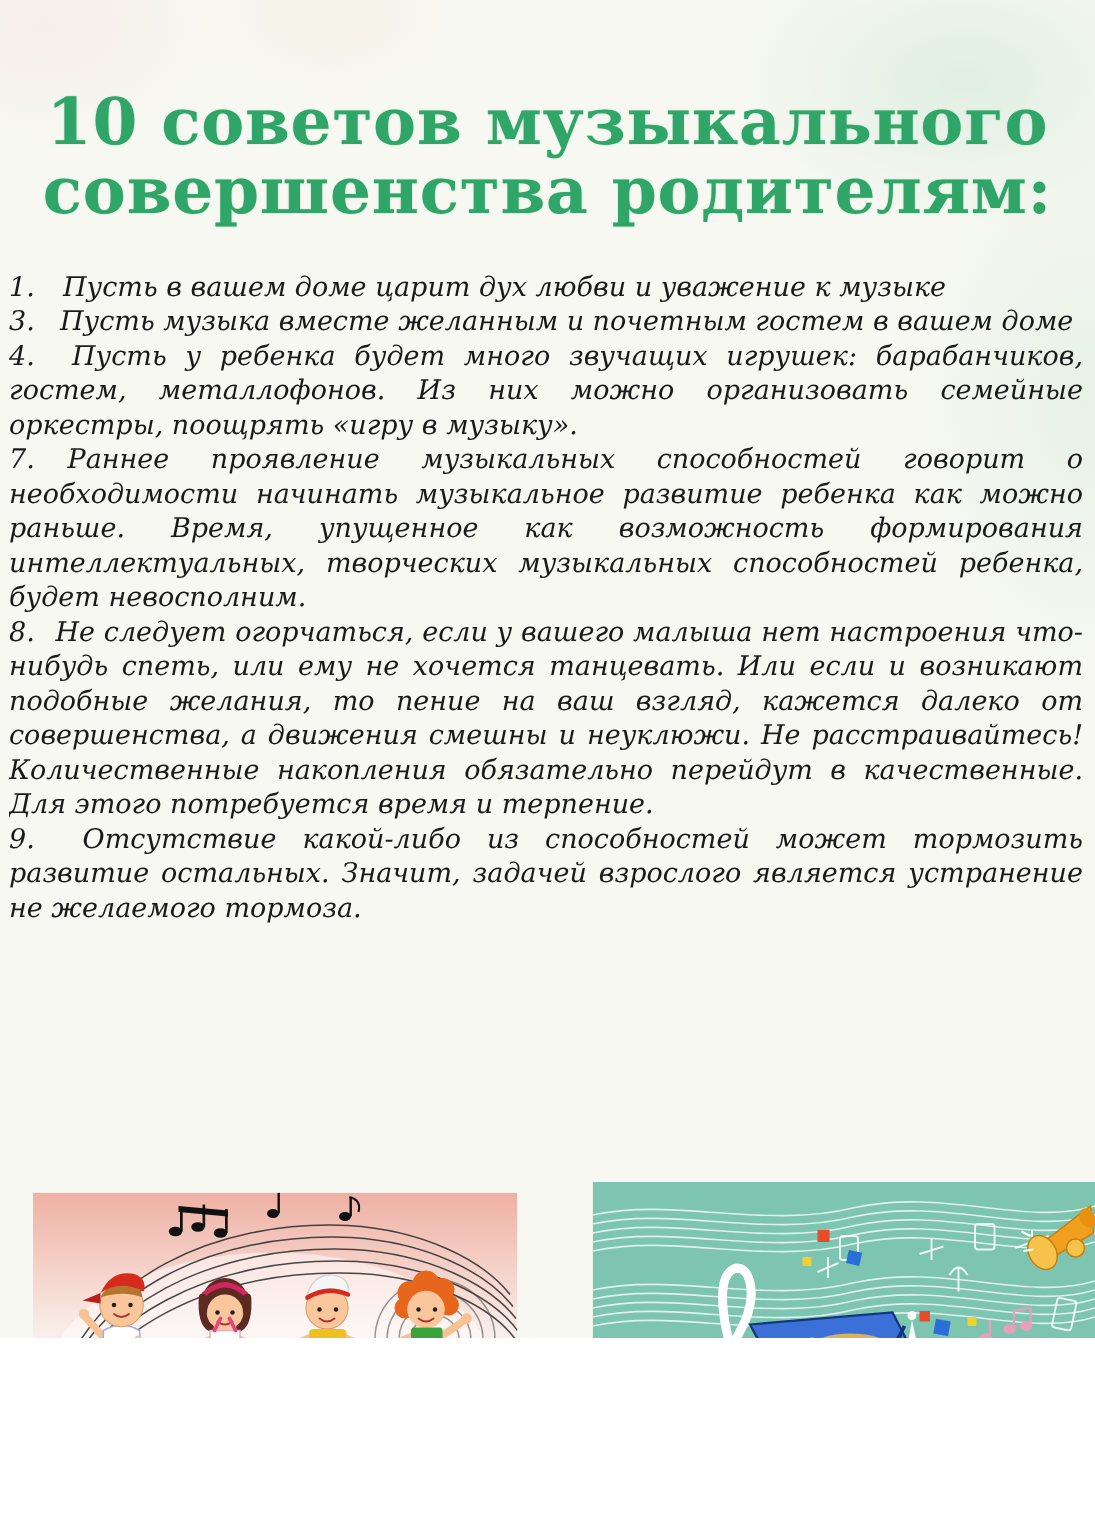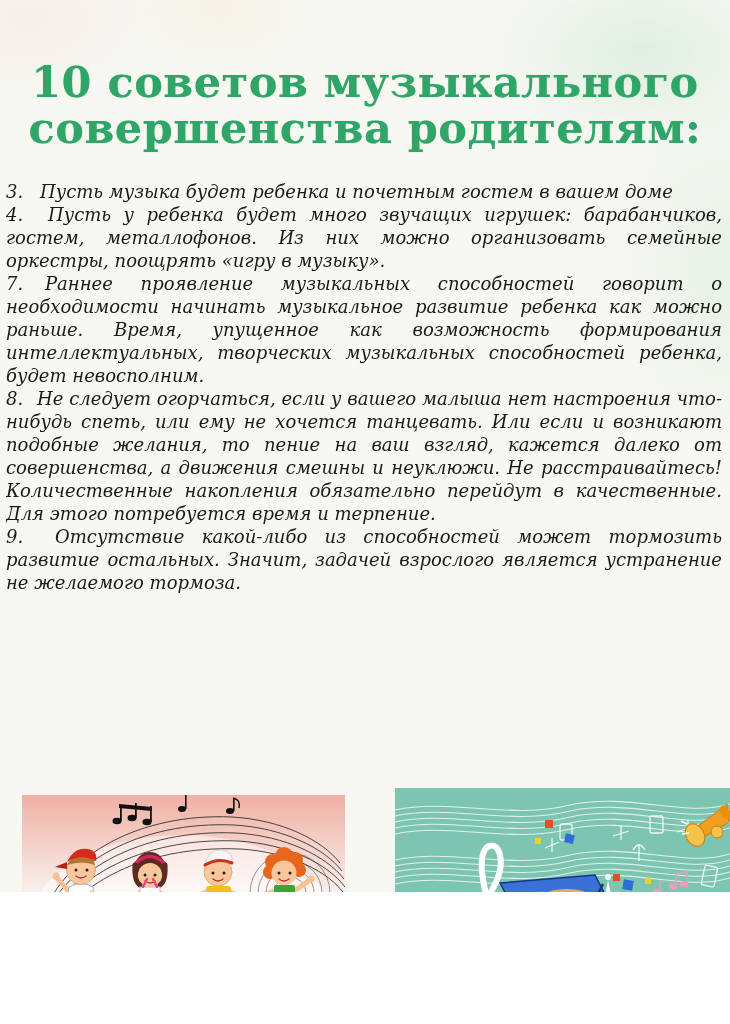--- a/index.html
+++ b/index.html
@@ -40,21 +40,22 @@
 <body>
 
 <div class="page">
 
   <h1 class="title">
     <span>10 советов музыкального</span><br>
     <span>совершенства родителям:</span>
   </h1>
 
   <div class="tips">
-    <p class="tip t3"><span class="num">3.</span><span>Пусть музыка будет ребенка и почетным гостем в вашем доме</span></p>
+    <p class="tip t1"><span class="num">1.</span><span>Пусть в вашем доме царит дух любви и уважение к музыке</span></p>
+    <p class="tip t3"><span class="num">3.</span><span>Пусть музыка вместе желанным и почетным гостем в вашем доме</span></p>
     <p class="tip t4"><span class="num">4.</span><span>Пусть у ребенка будет много звучащих игрушек: барабанчиков, гостем, металлофонов. Из них можно организовать семейные оркестры, поощрять «игру в музыку».</span></p>
     <p class="tip t7"><span class="num">7.</span><span>Раннее проявление музыкальных способностей говорит о необходимости начинать музыкальное развитие ребенка как можно раньше. Время, упущенное как возможность формирования интеллектуальных, творческих  музыкальных способностей ребенка, будет невосполним.</span></p>
     <p class="tip t8"><span class="num">8.</span><span>Не следует огорчаться, если у вашего малыша нет настроения что-нибудь спеть, или ему не хочется танцевать. Или если и возникают подобные желания, то пение на ваш взгляд, кажется далеко от совершенства, а движения смешны и неуклюжи. Не расстраивайтесь! Количественные накопления обязательно перейдут в качественные. Для этого потребуется время и терпение.</span></p>
     <p class="tip t9"><span class="num">9.</span><span>Отсутствие какой-либо из способностей может тормозить развитие остальных. Значит, задачей взрослого является устранение не желаемого тормоза.</span></p>
 
   </div>
 
   <div class="illo illo-left">
     <svg width="323" height="223" viewBox="0 0 323 223">
       <defs>

